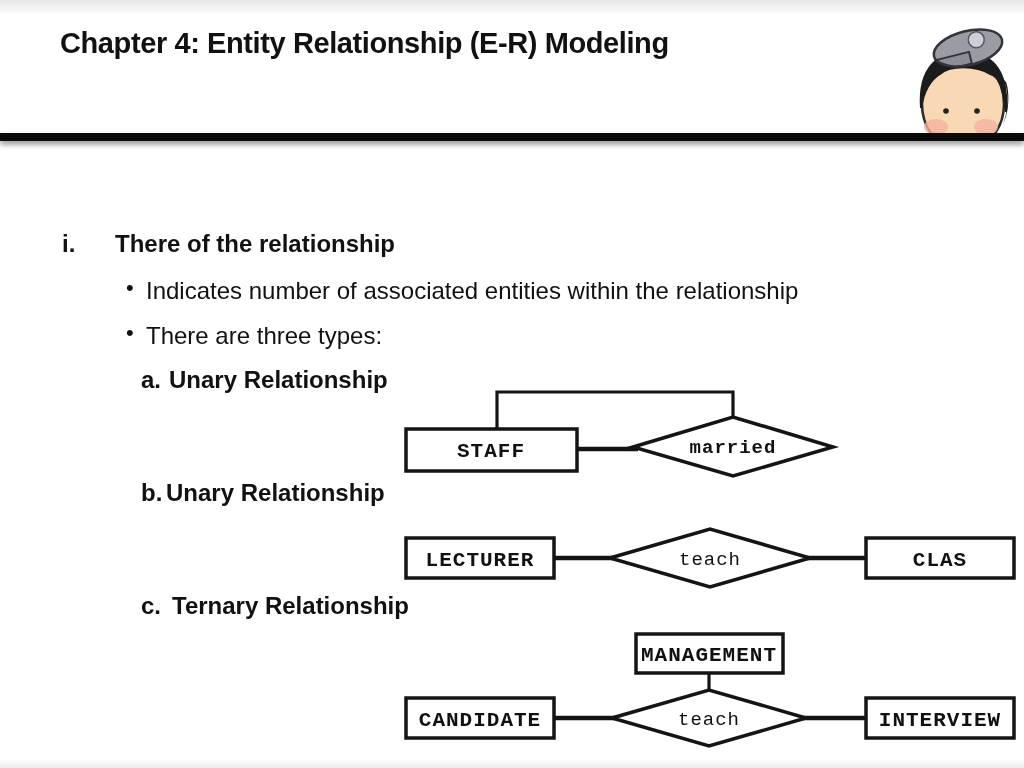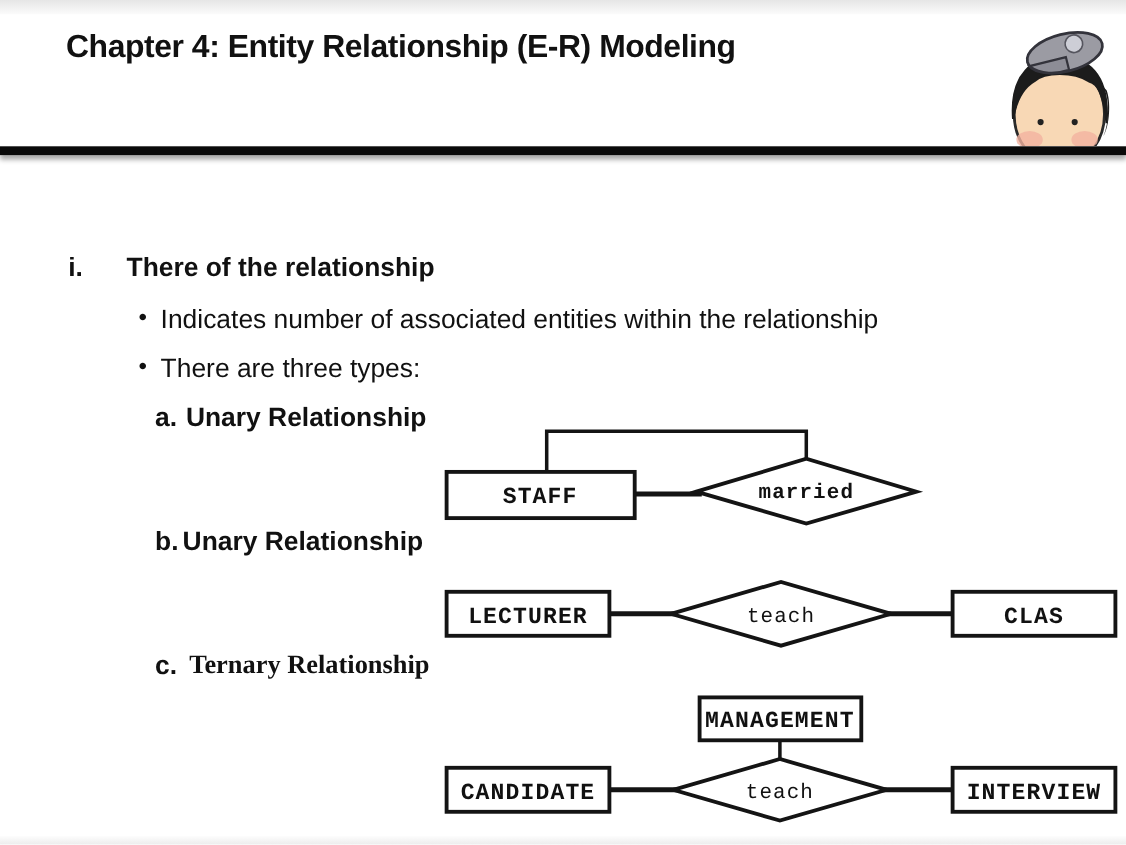--- a/index.html
+++ b/index.html
@@ -41,21 +41,21 @@
   .line-degree  { left:115px; top:230px; }
   .dot1         { left:126px; top:275px; font-size:22px; }
   .line-bullet1 { left:146px; top:277px; }
   .dot2         { left:126px; top:320px; font-size:22px; }
   .line-bullet2 { left:146px; top:322px; }
   .marker-a     { left:141px; top:366px; }
   .label-a      { left:169px; top:366px; }
   .marker-b     { left:141px; top:479px; }
   .label-b      { left:166px; top:479px; }
   .marker-c     { left:141px; top:592px; }
-  .label-c      { left:172px; top:592px;font-family:Liberation Serif, serif; }
+  .label-c      { left:172px; top:592px; }
   .diagram-layer { position:absolute; left:0; top:0; width:1024px; height:768px; z-index:1; }
   .shape { fill:#ffffff; stroke:#141414; stroke-width:3.5; }
   .wire  { fill:none; stroke:#141414; stroke-width:3.2; }
   .wire-thick { fill:none; stroke:#141414; stroke-width:4.5; }
   .ent-label {
     font-family:"Liberation Mono","DejaVu Sans Mono",monospace;
     font-weight:bold; font-size:21px; fill:#111; text-anchor:middle;
     letter-spacing:1px;
   }
   .rel-label {

